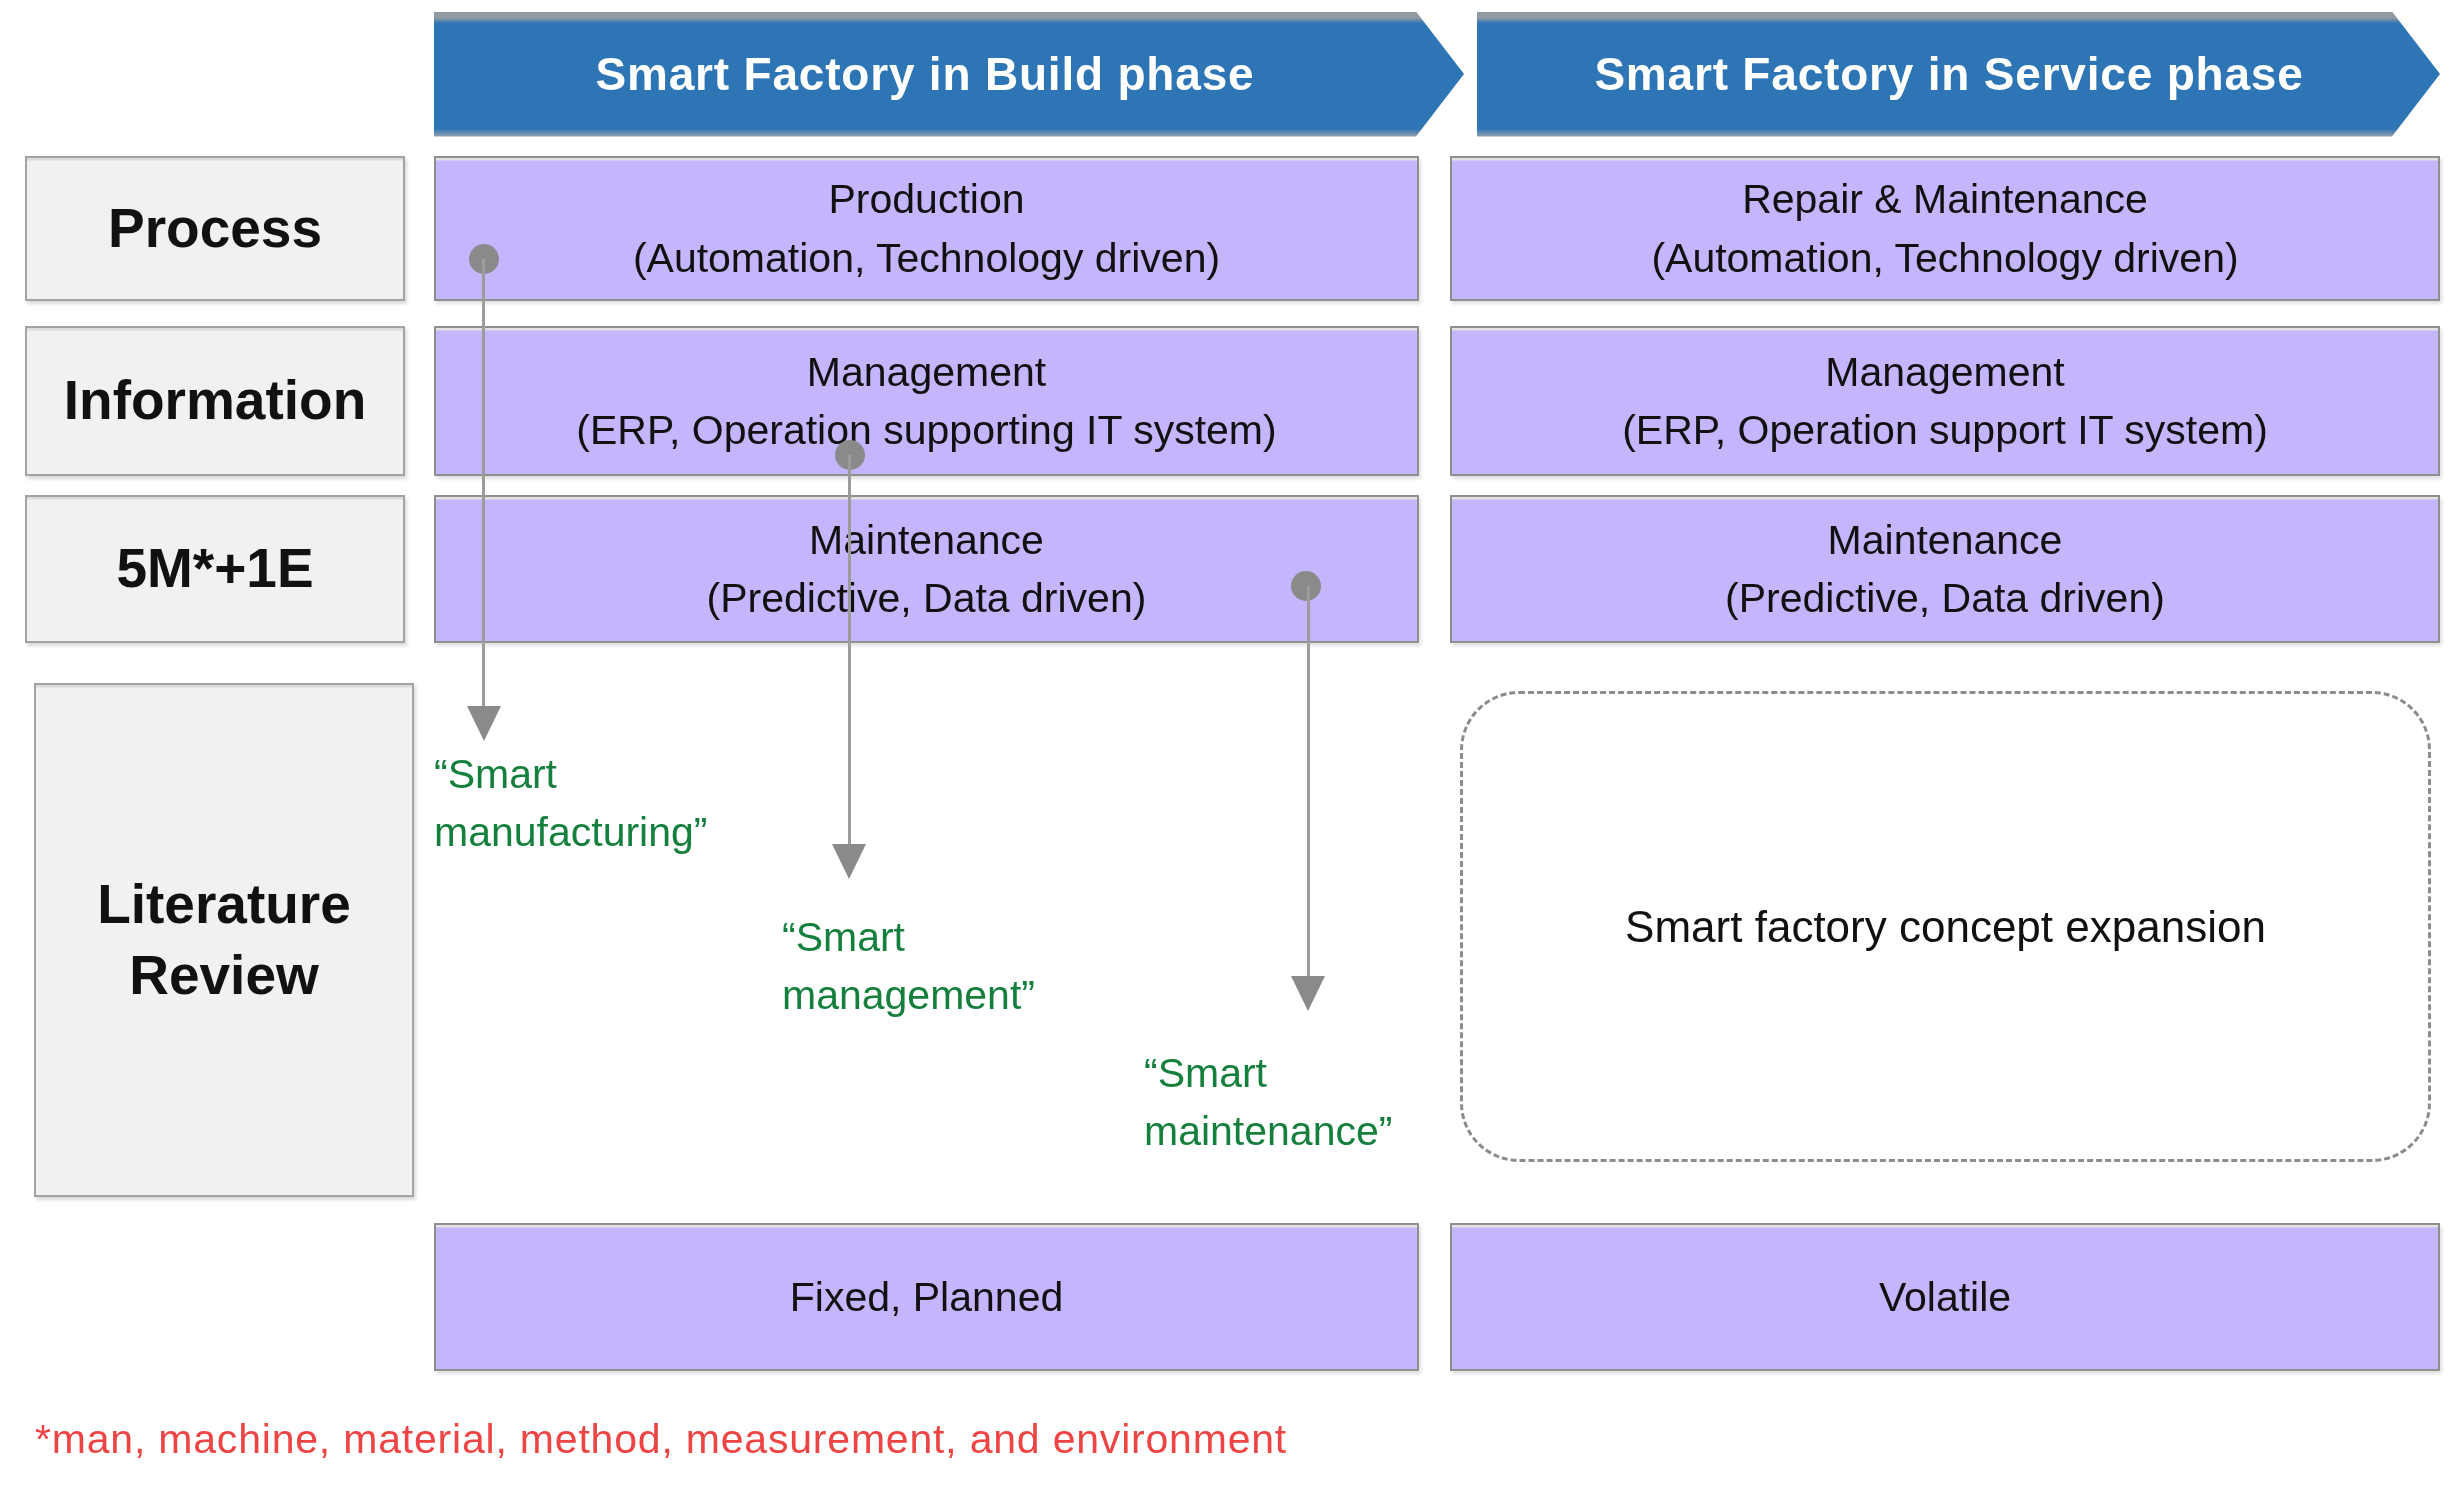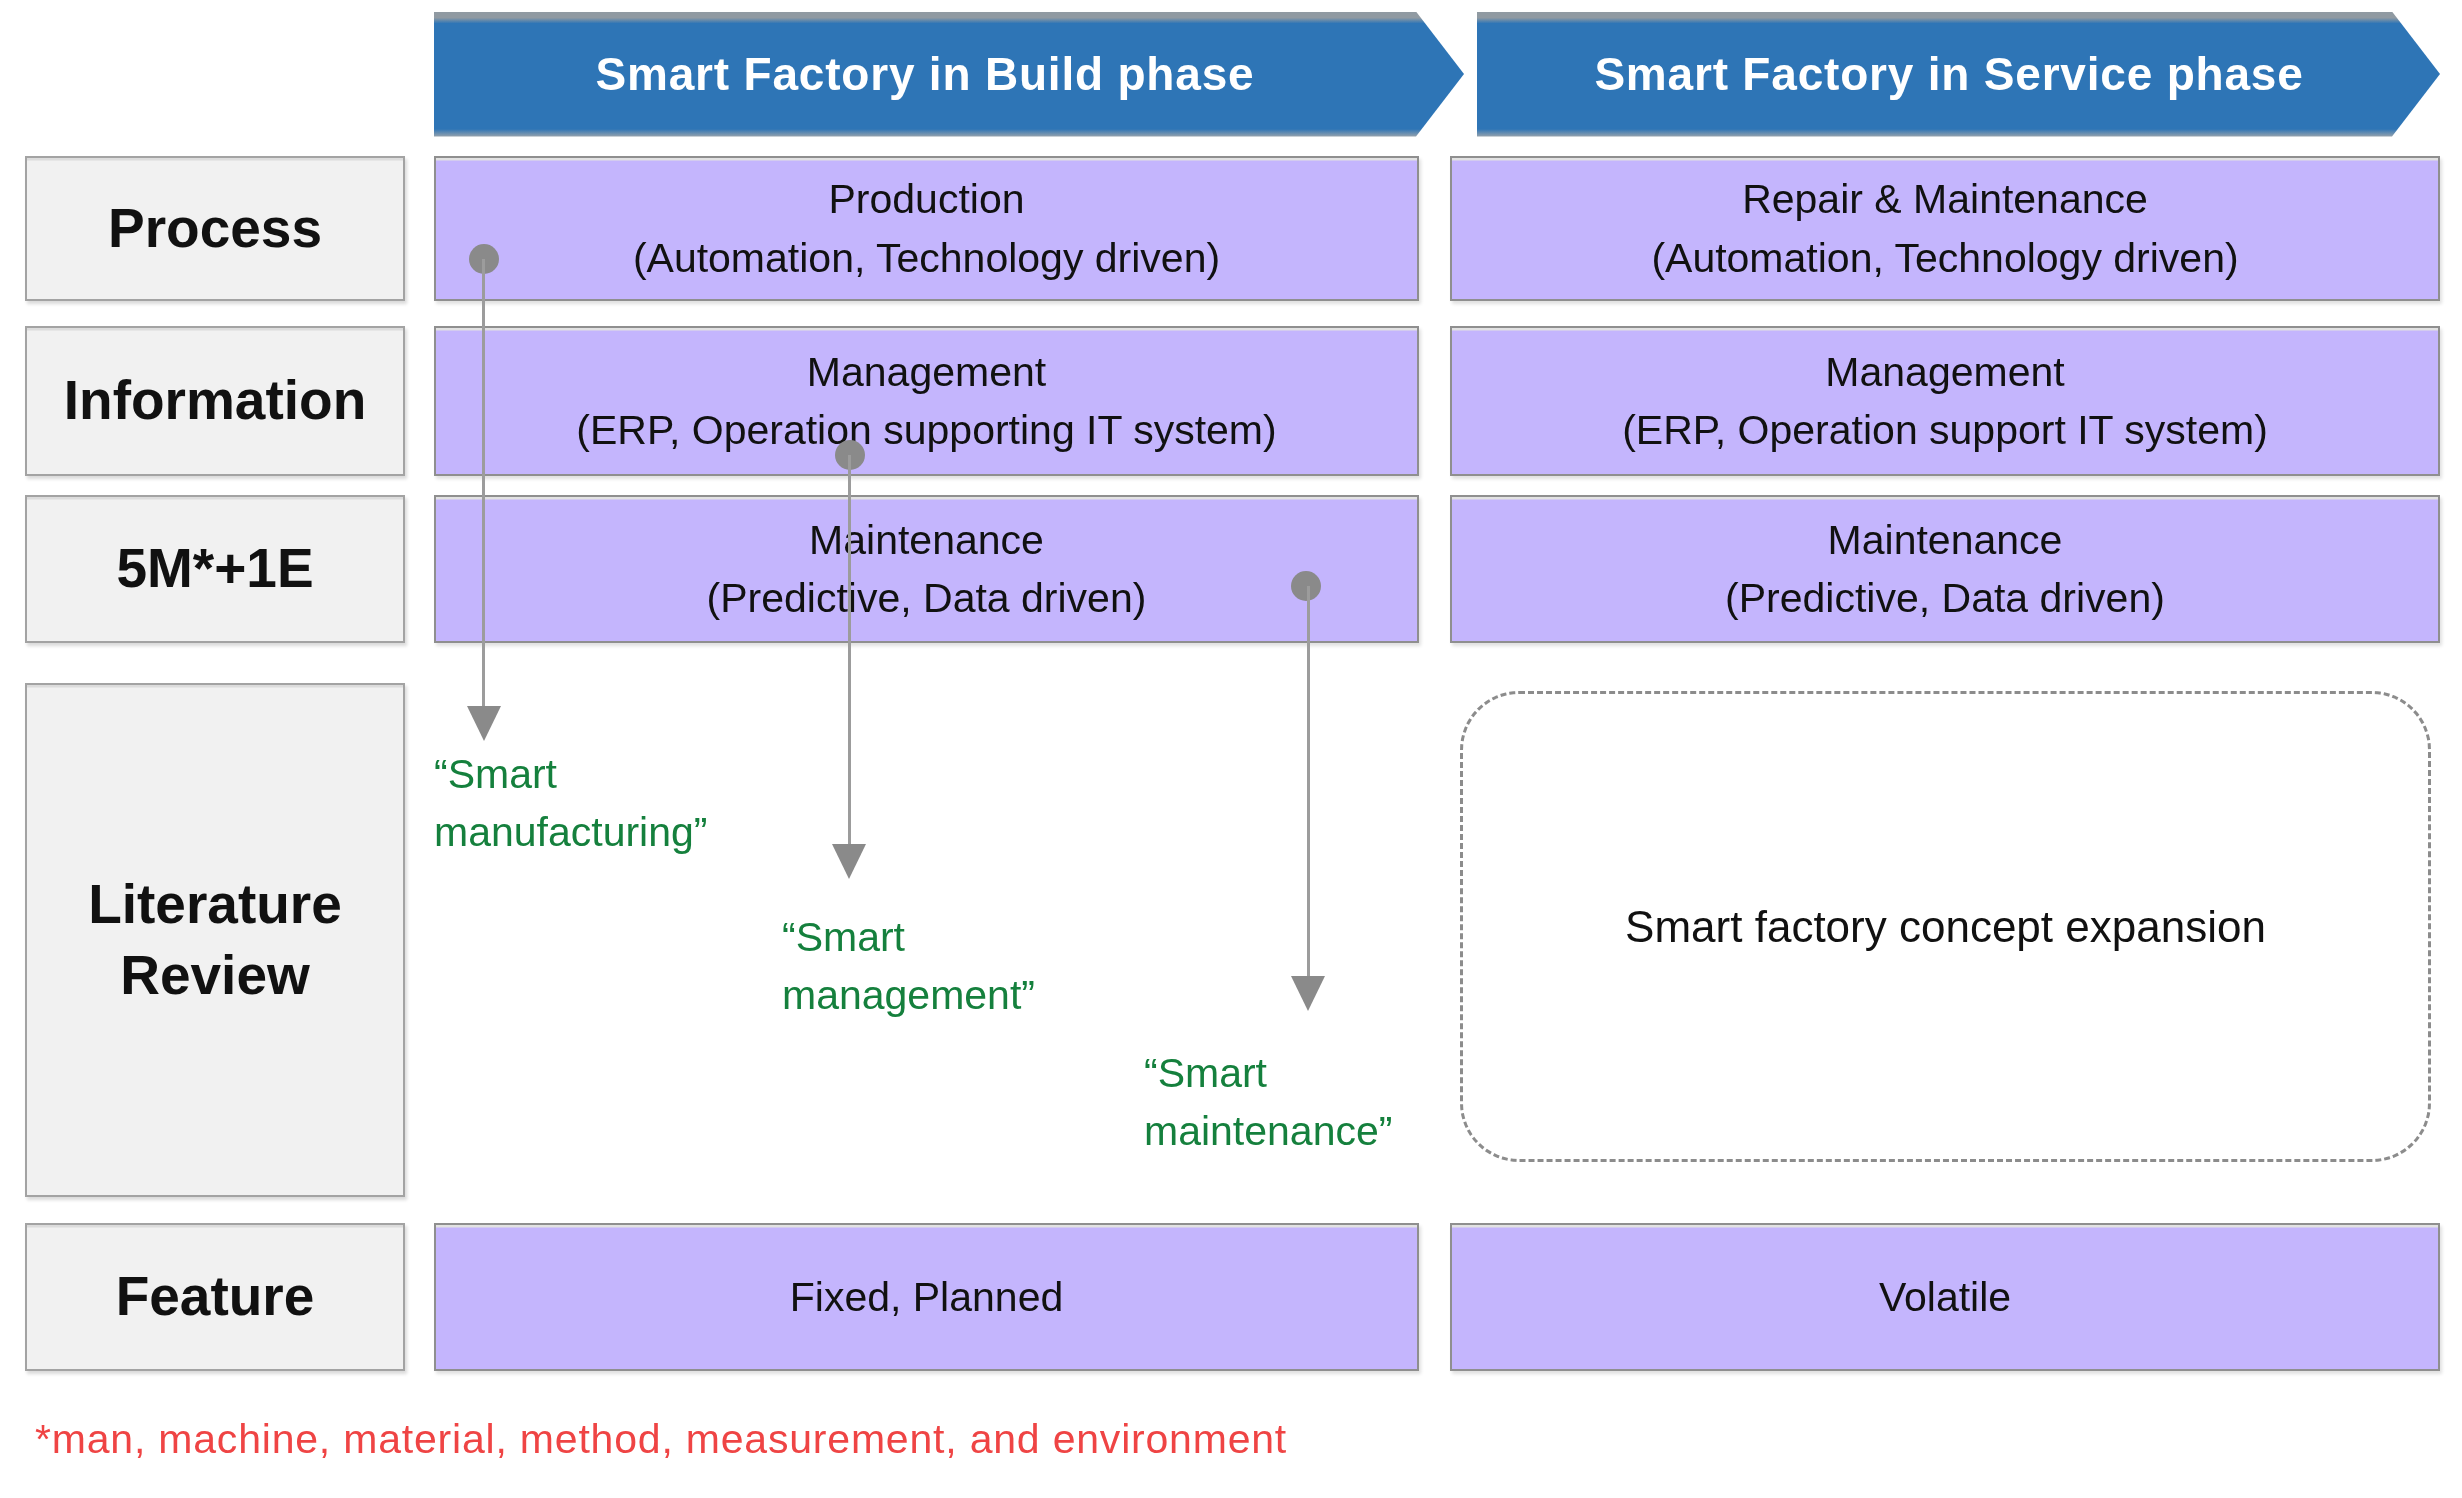--- a/index.html
+++ b/index.html
@@ -105,21 +105,21 @@
   </div>
   <div class="cell col-build r-5m">
     <div>Maintenance</div>
     <div>(Predictive, Data driven)</div>
   </div>
   <div class="cell col-service r-5m">
     <div>Maintenance</div>
     <div>(Predictive, Data driven)</div>
   </div>
 
-  <div class="rowlabel" style="top:683px;height:514px;">
+  <div class="rowlabel" style="top:683px;height:514px;margin-left:9px;">
     <span>Literature</span>
     <span>Review</span>
   </div>
 
   <div class="dot" style="left:469px;top:244px;"></div>
   <div class="vline" style="left:482px;top:259px;height:449px;"></div>
   <div class="ahead" style="left:467px;top:706px;"></div>
   <div class="quote" style="left:434px;top:745px;">
     <div>“Smart</div>
     <div>manufacturing”</div>
@@ -138,23 +138,20 @@
   <div class="ahead" style="left:1291px;top:976px;"></div>
   <div class="quote" style="left:1144px;top:1044px;">
     <div>“Smart</div>
     <div>maintenance”</div>
   </div>
 
   <div class="dashedbox">
     <span>Smart factory concept expansion</span>
   </div>
 
-  <div class="rowlabel r-feature">
-    <span>Feature</span>
-  </div>
   <div class="cell col-build r-feature">
     <div>Fixed, Planned</div>
   </div>
   <div class="cell col-service r-feature">
     <div>Volatile</div>
   </div>
 
   <div class="footnote">*man, machine, material, method, measurement, and environment</div>
 
 </div>

